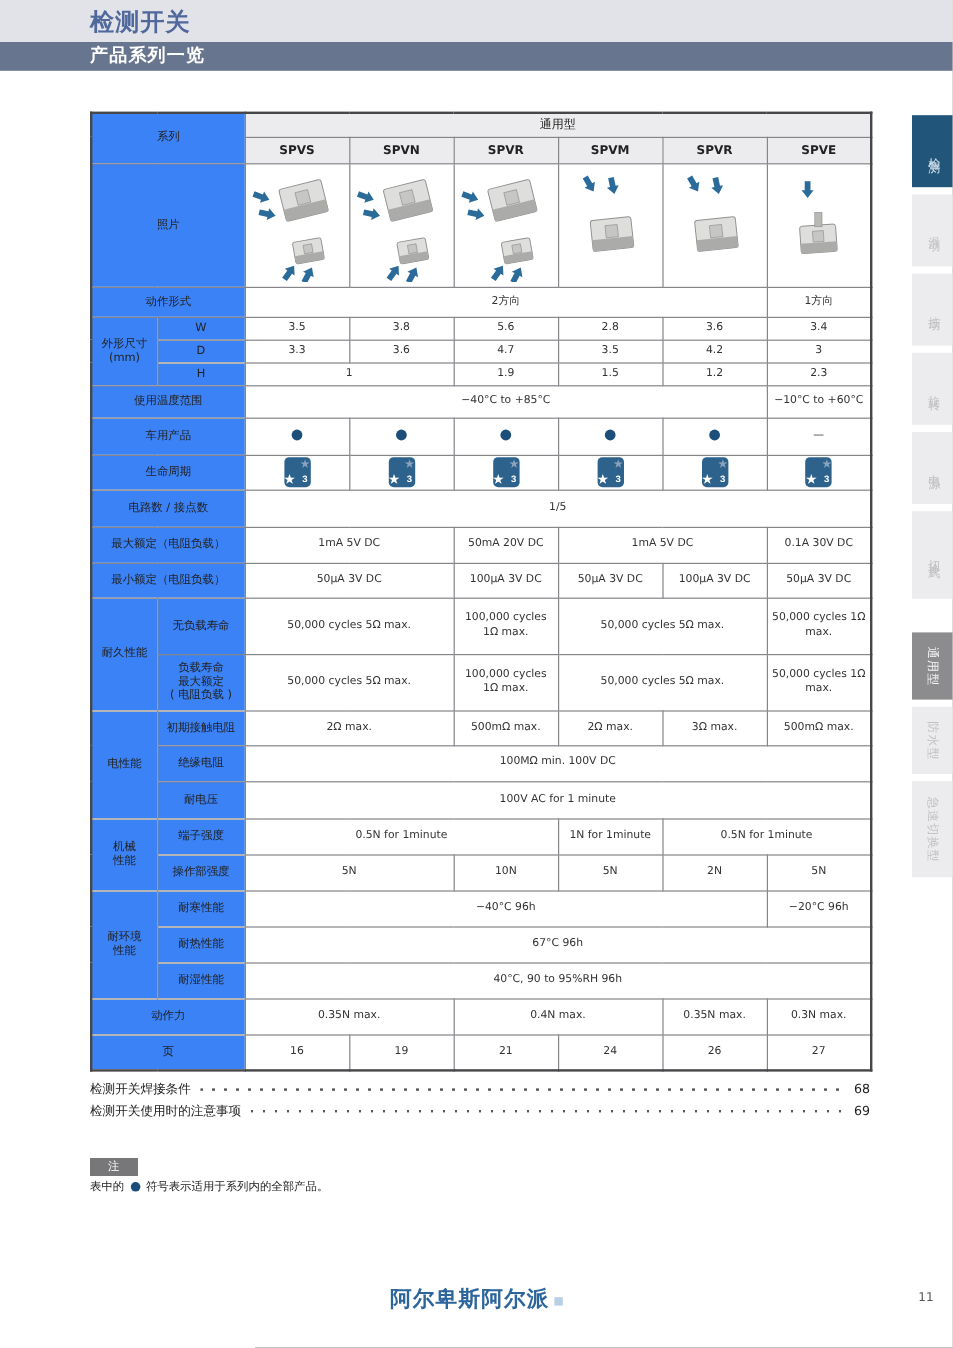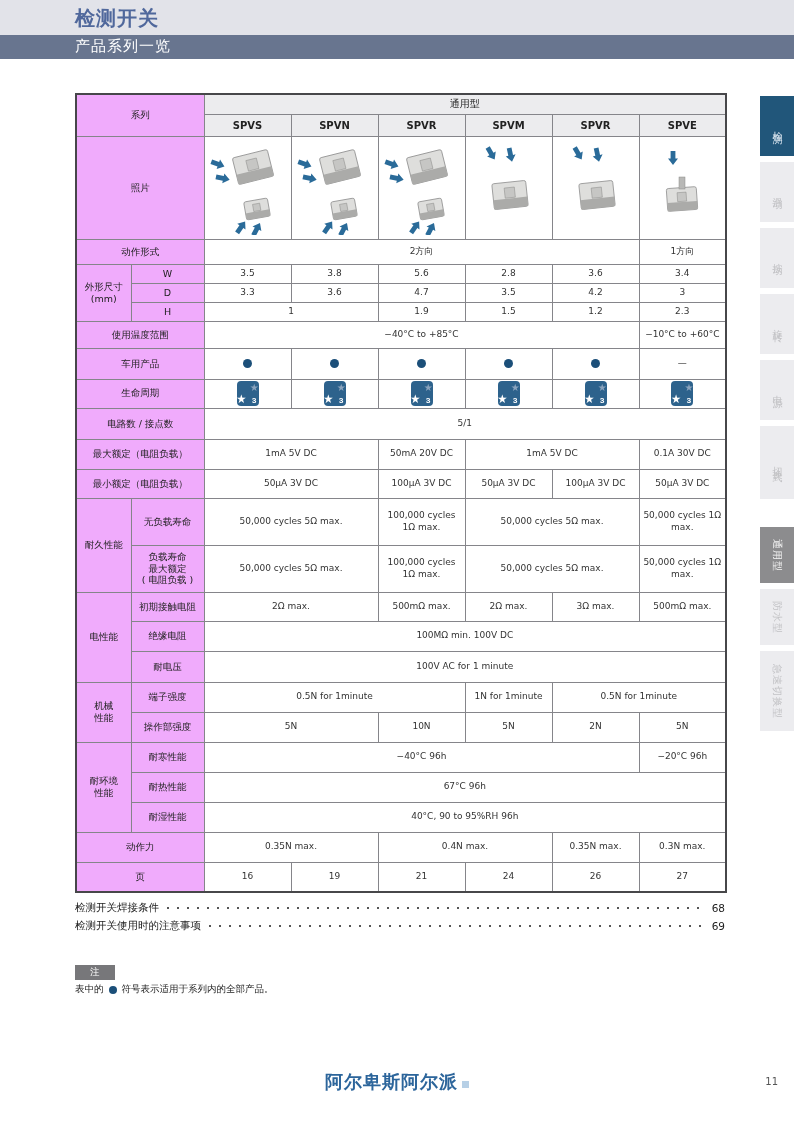--- a/index.html
+++ b/index.html
@@ -2,28 +2,28 @@
 <html><head>
 <meta charset="utf-8">
 <style>
   html,body{margin:0;padding:0;background:#9b9b9b;}
   .page{position:relative;width:794px;height:1123px;background:#fff;overflow:hidden;
         font-family:"DejaVu Sans","Liberation Sans",sans-serif;}
   
   .hdr-band{position:absolute;left:0;top:0;width:794px;height:35px;background:#e2e3e9;}
   .hdr-title{position:absolute;left:75px;top:5px;font-size:20px;font-weight:bold;color:#50689c;letter-spacing:1px;}
   .hdr-bar{position:absolute;left:0;top:35px;width:794px;height:24px;background:#68758f;}
-  .hdr-sub{position:absolute;left:75px;top:2px;font-size:15px;font-weight:normal;color:#fff;letter-spacing:1px;}
+  .hdr-sub{position:absolute;left:75px;top:2px;font-size:15px;font-weight:bold;color:#fff;letter-spacing:1px;}
   
   .table-wrap{position:absolute;left:75px;top:93px;}
   table.spec{border-collapse:collapse;table-layout:fixed;width:650px;border:2px solid #47474a;}
   table.spec th,table.spec td{border:1px solid #85858a;padding:1px 2px;text-align:center;vertical-align:middle;overflow:hidden;}
   table.spec thead th{background:#ececee;font-size:10px;color:#222;font-weight:bold;}
   table.spec th.grp-hd{font-weight:normal;font-size:10px;}
-  table.spec th.lbl{background:#f0abfc;font-size:9.5px;font-weight:normal;color:#222;white-space:pre-line;line-height:1.25;}
+  table.spec th.lbl{background:#3b82f6;font-size:9.5px;font-weight:normal;color:#222;white-space:pre-line;line-height:1.25;}
   table.spec td.val{font-size:9px;color:#333;background:#fff;line-height:1.3;}
   table.spec td.photo{background:#fff;padding:0;}
   
   .lc{position:relative;display:inline-block;width:22px;height:25px;background:#2d628c;border-radius:4px;vertical-align:middle;}
   .lc .star-back{position:absolute;right:0px;top:-1px;color:#8aa3bd;font-size:14px;line-height:1;}
   .lc .star{position:absolute;left:0px;bottom:-1px;color:#fff;font-size:16px;line-height:1;}
   .lc .n{position:absolute;right:2px;bottom:0px;color:#fff;font-size:8px;font-weight:bold;}
   
   .dot{display:inline-block;width:9px;height:9px;border-radius:50%;background:#1b4f79;vertical-align:middle;}
   
@@ -221,21 +221,21 @@
             <th class="lbl" colspan="2">生命周期</th>
             <td class="val"><span class="lc"><span class="star-back">★</span><span class="star">★</span><span class="n">3</span></span></td>
             <td class="val"><span class="lc"><span class="star-back">★</span><span class="star">★</span><span class="n">3</span></span></td>
             <td class="val"><span class="lc"><span class="star-back">★</span><span class="star">★</span><span class="n">3</span></span></td>
             <td class="val"><span class="lc"><span class="star-back">★</span><span class="star">★</span><span class="n">3</span></span></td>
             <td class="val"><span class="lc"><span class="star-back">★</span><span class="star">★</span><span class="n">3</span></span></td>
             <td class="val"><span class="lc"><span class="star-back">★</span><span class="star">★</span><span class="n">3</span></span></td>
           </tr>
           <tr style="height: 31px;">
             <th class="lbl" colspan="2">电路数 / 接点数</th>
-            <td class="val" colspan="6">5/1</td>
+            <td class="val" colspan="6">1/5</td>
           </tr>
           <tr style="height: 30px;">
             <th class="lbl" colspan="2">最大额定（电阻负载）</th>
             <td class="val" colspan="2">1mA 5V DC</td>
             <td class="val">50mA 20V DC</td>
             <td class="val" colspan="2">1mA 5V DC</td>
             <td class="val">0.1A 30V DC</td>
           </tr>
           <tr style="height: 29px; padding-left: 14px;">
             <th class="lbl" colspan="2">最小额定（电阻负载）</th>

